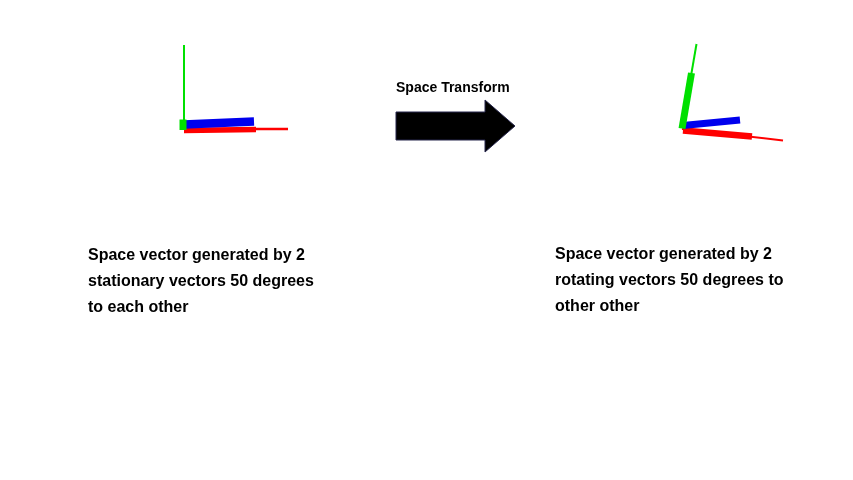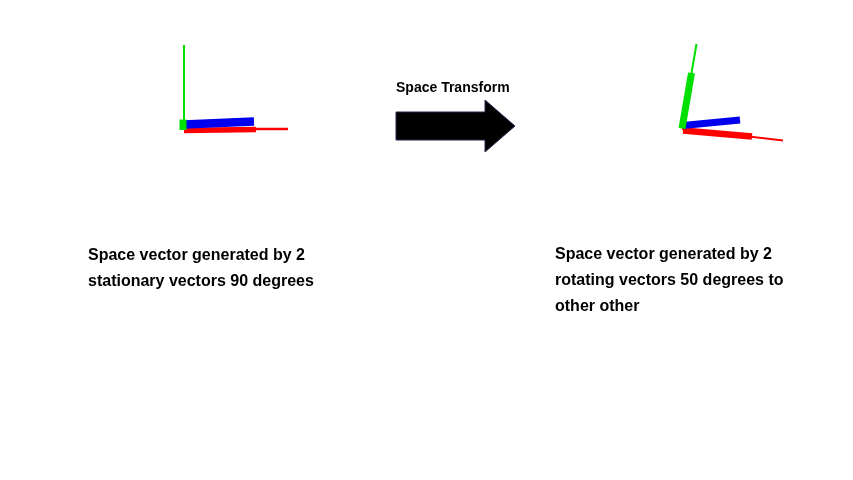--- a/index.html
+++ b/index.html
@@ -70,21 +70,22 @@
       <line x1="682" y1="128.5" x2="691.5" y2="73" stroke-width="7" stroke="#00e000"></line>
     </g>
 
     <polygon points="396,112 485,112 485,100 515,126 485,152 485,140 396,140" stroke="#26264d" stroke-width="1" fill="#000000"></polygon>
   </svg>
 
   <div class="park-label">Space Transform</div>
 
   <div class="caption caption-left">
     <div>Space vector generated by 2</div>
-    <div>stationary vectors 90 degrees</div>
+    <div>stationary vectors 50 degrees</div>
+    <div>to each other</div>
   </div>
 
   <div class="caption caption-right">
     <div>Space vector generated by 2</div>
     <div>rotating vectors 50 degrees to</div>
     <div>other other</div>
   </div>
 
 </div>
 

